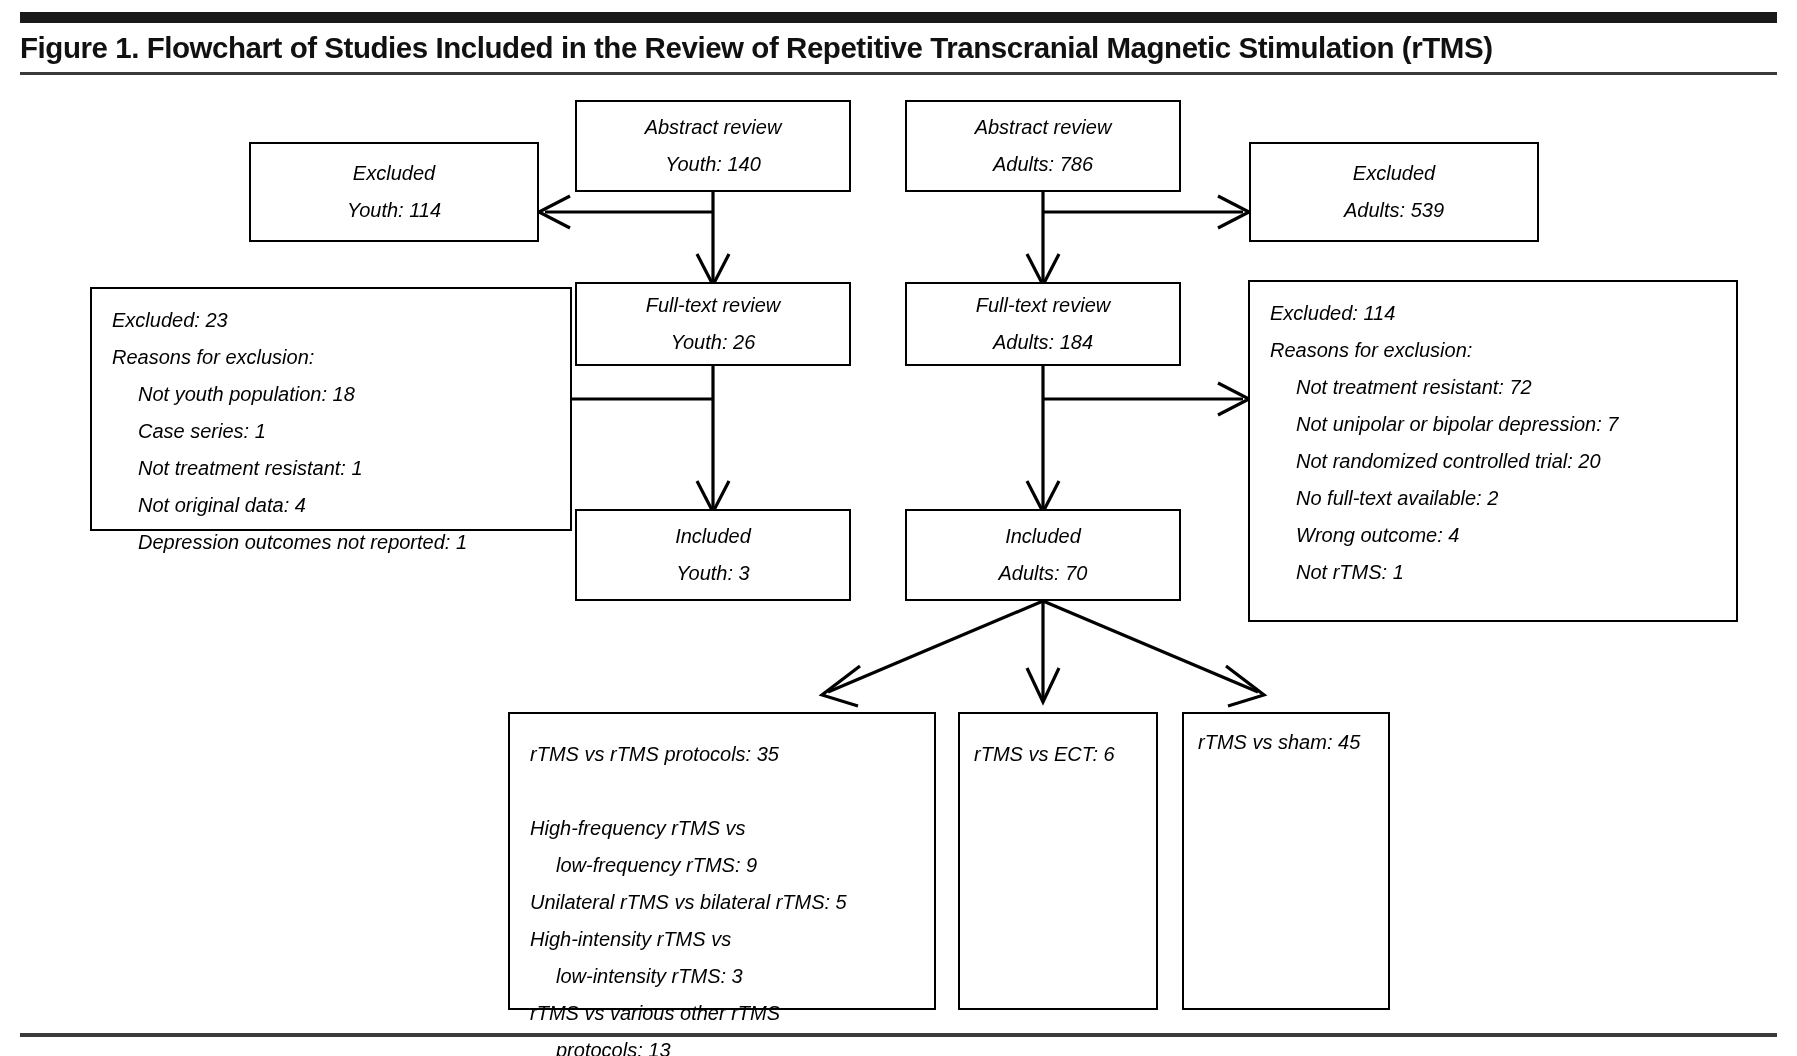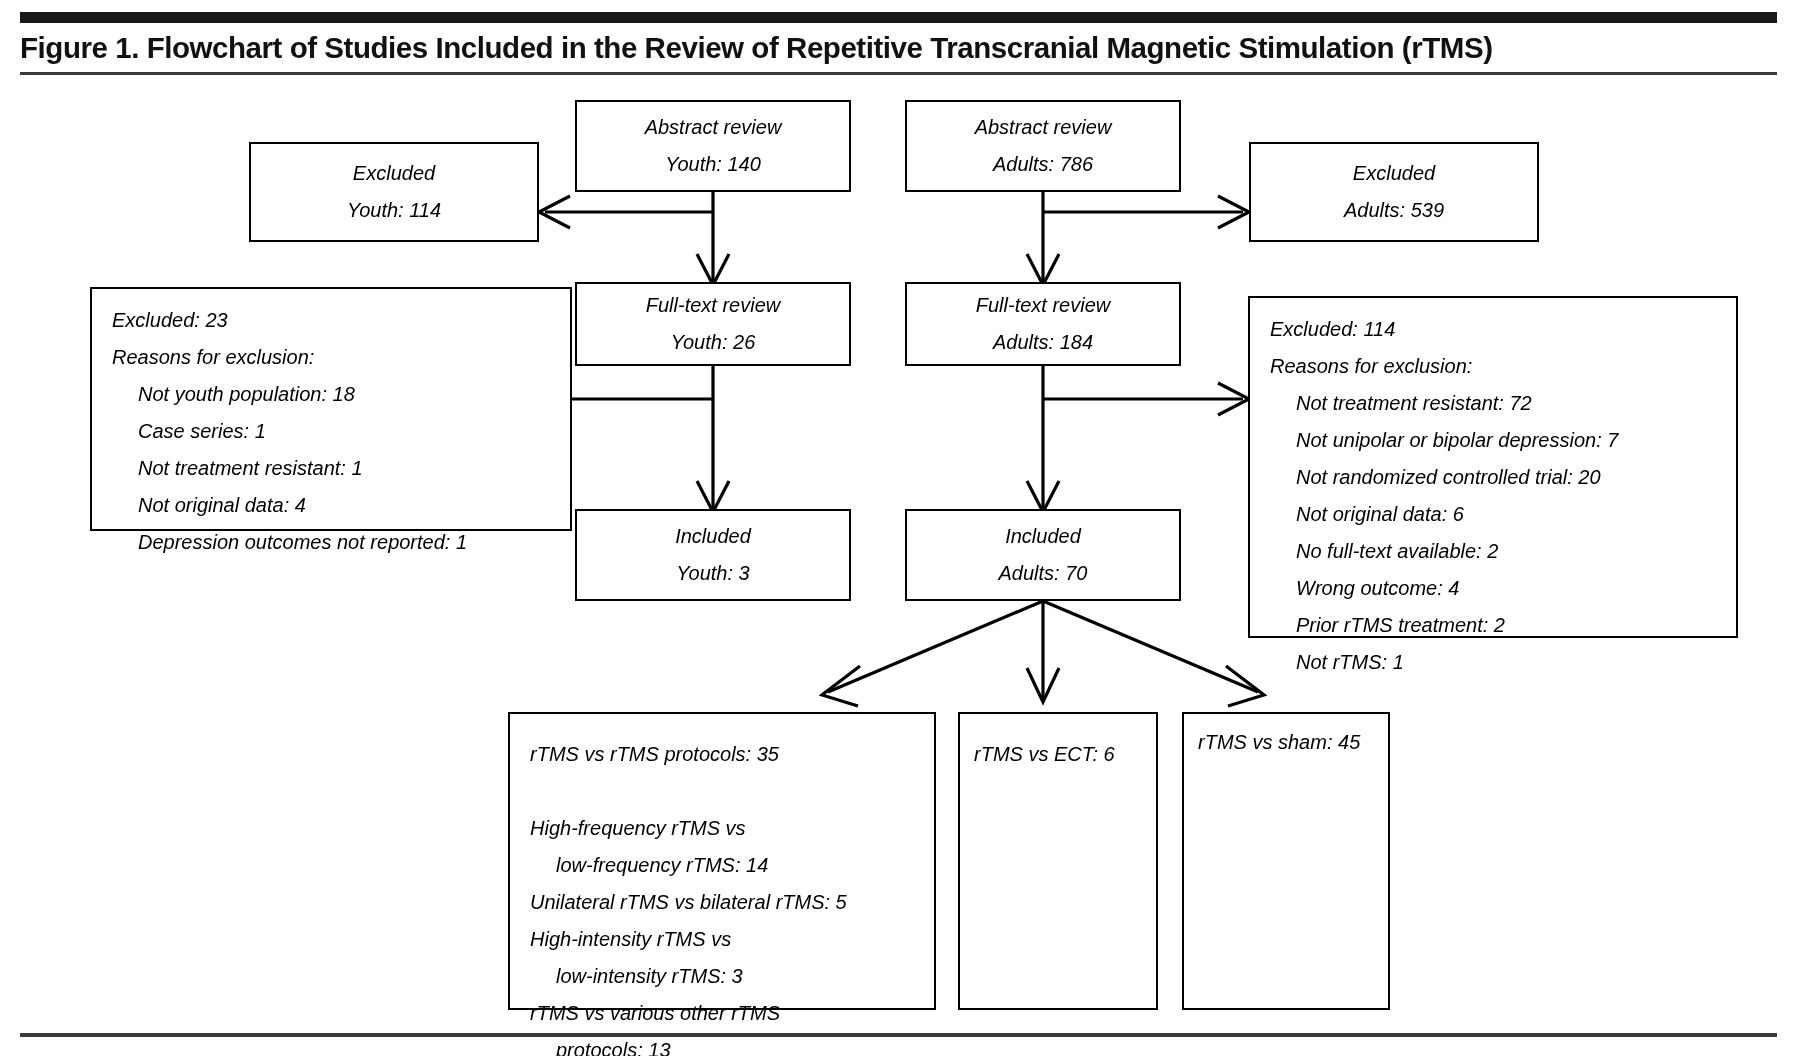--- a/index.html
+++ b/index.html
@@ -179,48 +179,46 @@
   <div class="node node-list" style="left:50px; top:287px; width:482px; height:244px;margin-left:40px;">
     <div class="node-line">Excluded: 23</div>
     <div class="node-line">Reasons for exclusion:</div>
     <div class="node-line indent-1">Not youth population: 18</div>
     <div class="node-line indent-1">Case series: 1</div>
     <div class="node-line indent-1">Not treatment resistant: 1</div>
     <div class="node-line indent-1">Not original data: 4</div>
     <div class="node-line indent-1">Depression outcomes not reported: 1</div>
   </div>
 
-  <div class="node node-list" style="left:1248px; top:296px; width:490px; height:342px;">
+  <div class="node node-list" style="left:1248px; top:280px; width:490px; height:342px;">
     <div class="node-line">Excluded: 114</div>
     <div class="node-line">Reasons for exclusion:</div>
     <div class="node-line indent-1">Not treatment resistant: 72</div>
     <div class="node-line indent-1">Not unipolar or bipolar depression:  7</div>
     <div class="node-line indent-1">Not randomized controlled trial: 20</div>
-    <div class="node-line indent-1">Not original data: 6</div>
     <div class="node-line indent-1">No full-text available: 2</div>
     <div class="node-line indent-1">Wrong outcome: 4</div>
-    <div class="node-line indent-1">Prior rTMS treatment: 2</div>
     <div class="node-line indent-1">Not rTMS: 1</div>
   </div>
 
   <div class="node node-centered" style="left:575px; top:509px; width:276px; height:92px;">
     <div class="node-line">Included</div>
     <div class="node-line">Youth: 3</div>
   </div>
 
   <div class="node node-centered" style="left:905px; top:509px; width:276px; height:92px;">
     <div class="node-line">Included</div>
     <div class="node-line">Adults: 70</div>
   </div>
 
   <div class="node node-list" style="left:508px; top:712px; width:428px; height:298px; padding-top:22px;">
     <div class="node-line">rTMS vs rTMS protocols: 35</div>
     <div class="node-line spacer-line"></div>
     <div class="node-line">High-frequency rTMS vs</div>
-    <div class="node-line indent-1">low-frequency rTMS: 14</div>
+    <div class="node-line indent-1">low-frequency rTMS: 9</div>
     <div class="node-line">Unilateral rTMS vs bilateral rTMS: 5</div>
     <div class="node-line">High-intensity rTMS vs</div>
     <div class="node-line indent-1">low-intensity rTMS: 3</div>
     <div class="node-line">rTMS vs various other rTMS</div>
     <div class="node-line indent-1">protocols: 13</div>
   </div>
 
   <div class="node node-list" style="left:958px; top:712px; width:200px; height:298px; padding-top:22px; padding-left:14px;">
     <div class="node-line">rTMS vs ECT: 6</div>
   </div>

